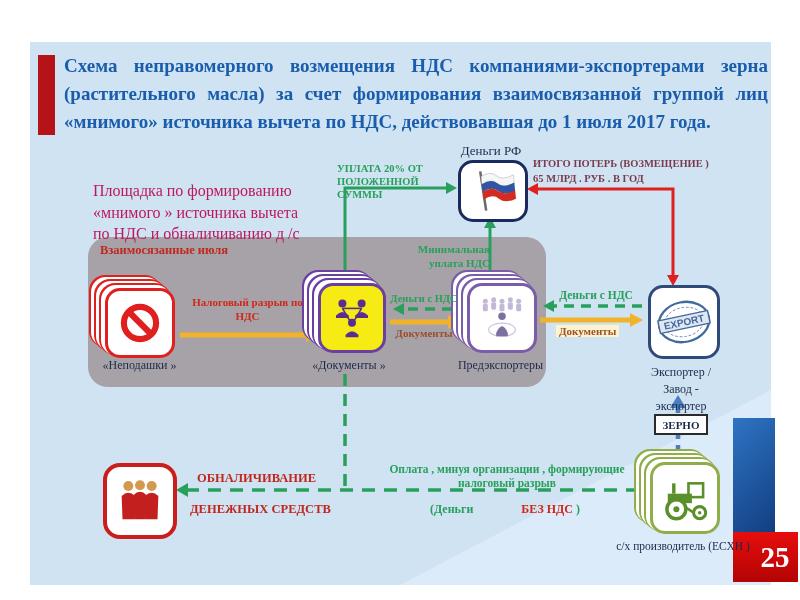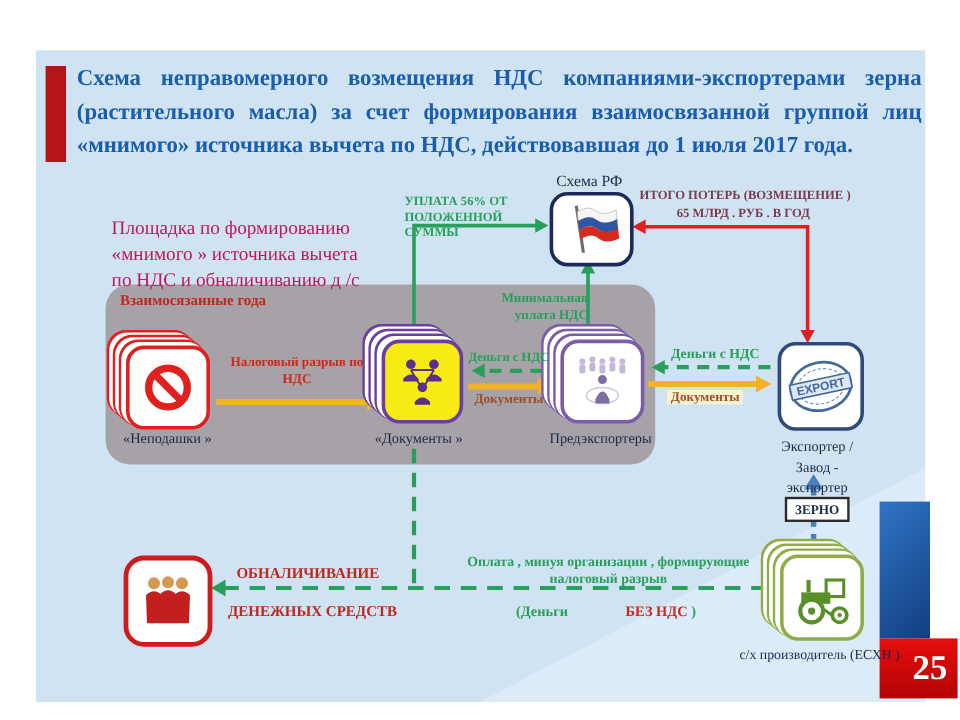--- a/index.html
+++ b/index.html
@@ -109,36 +109,36 @@
       <path d="M345,374 V490" stroke="#28a05c" stroke-width="3.5" stroke-dasharray="12,8" fill="none"></path>
     </g>
 
     <g>
       <path d="M186,490 H638" stroke="#28a05c" stroke-width="3.5" stroke-dasharray="13,9" fill="none"></path>
       <polygon points="188,483 176,490 188,497" fill="#28a05c"></polygon>
       <polygon points="636,483 648,490 636,497" fill="#28a05c"></polygon>
     </g>
   </svg>
 
-  <div class="lbl navytxt center" style="left:430px;top:143px;width:122px;font-size:13px;">Схема РФ</div>
+  <div class="lbl navytxt center" style="left:430px;top:143px;width:122px;font-size:13px;">Деньги РФ</div>
   <div class="card budget">
     <svg width="52" height="46" viewBox="0 0 60 54">
       <line x1="15" y1="4" x2="22" y2="50" stroke="#6b6b6b" stroke-width="3"></line>
       <path d="M16 10 Q27 3 34 9 T54 8 L55 18 Q42 24 35 18 T17 19 Z" fill="#f6f6f6" stroke="#aaa" stroke-width="0.6"></path>
       <path d="M17 19 Q28 12 35 18 T55 17 L56 27 Q43 33 36 27 T18 28 Z" fill="#2f55a4"></path>
       <path d="M18 28 Q29 21 36 27 T56 26 L57 36 Q44 42 37 36 T19 37 Z" fill="#d52b1e"></path>
     </svg>
   </div>
 
-  <div class="lbl green" style="left:337px;top:162px;width:118px;font-size:10.5px;">УПЛАТА 56% ОТ ПОЛОЖЕННОЙ СУММЫ</div>
+  <div class="lbl green" style="left:337px;top:162px;width:118px;font-size:10.5px;">УПЛАТА 20% ОТ ПОЛОЖЕННОЙ СУММЫ</div>
   <div class="lbl maroon" style="left:533px;top:157px;width:210px;font-size:10.5px;">ИТОГО ПОТЕРЬ (ВОЗМЕЩЕНИЕ )</div>
-  <div class="lbl maroon" style="left:564px;top:172px;width:210px;font-size:10.5px;">65 МЛРД . РУБ . В ГОД</div>
+  <div class="lbl maroon" style="left:533px;top:172px;width:210px;font-size:10.5px;">65 МЛРД . РУБ . В ГОД</div>
 
   <div class="lbl redtxt" style="left:93px;top:180px;width:212px;font-size:16px;font-weight:normal;color:#be185d;line-height:1.35;">Площадка по формированию «мнимого » источника вычета по НДС и обналичиванию д /с</div>
-  <div class="lbl redtxt" style="left:100px;top:243px;width:200px;font-size:12.5px;">Взаимосязанные года</div>
+  <div class="lbl redtxt" style="left:100px;top:243px;width:200px;font-size:12.5px;">Взаимосязанные июля</div>
   <div class="lbl green right" style="left:398px;top:243px;width:92px;font-size:11px;">Минимальная уплата НДС</div>
 
   <div class="card stack nepodashki">
     <svg width="46" height="46" viewBox="0 0 60 60">
       <circle cx="30" cy="30" r="21" stroke="#e01f1f" stroke-width="8" fill="none"></circle>
       <line x1="16" y1="16" x2="44" y2="44" stroke="#e01f1f" stroke-width="8"></line>
     </svg>
   </div>
   <div class="lbl navytxt center" style="left:82px;top:358px;width:115px;font-size:12px;">«Неподашки »</div>
   <div class="lbl redtxt center" style="left:185px;top:296px;width:125px;font-size:11px;color:#d02818;">Налоговый разрыв по НДС</div>

